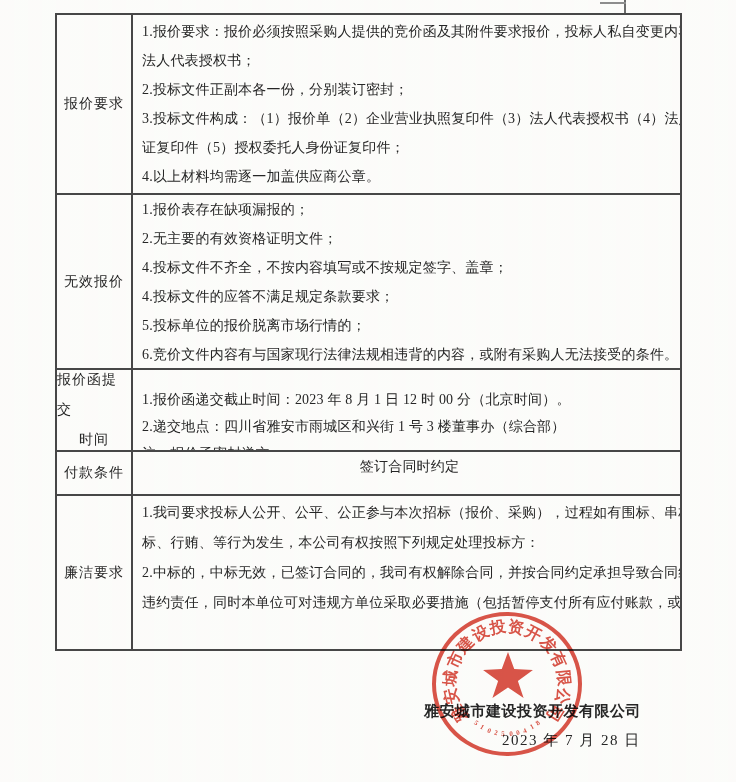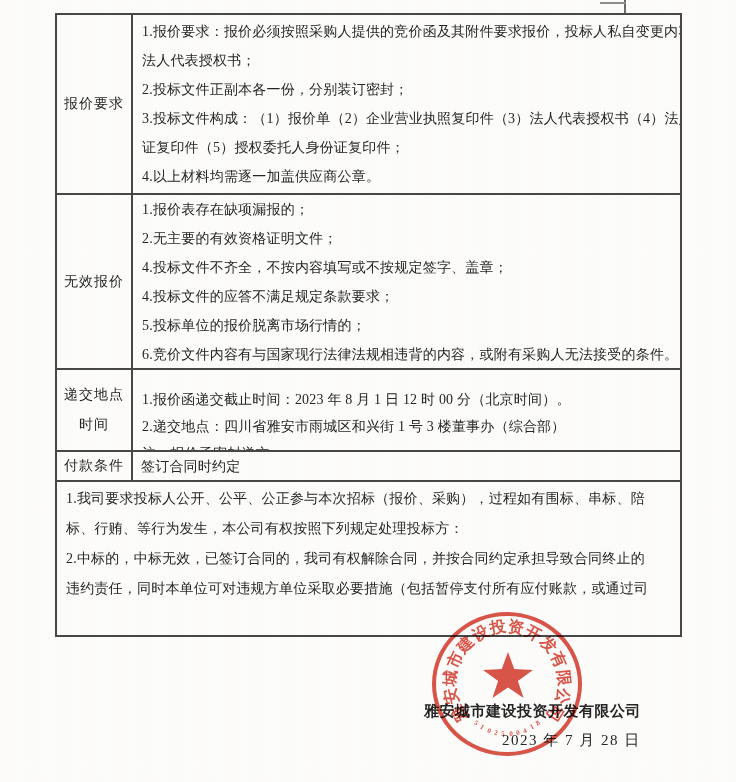--- a/index.html
+++ b/index.html
@@ -13,21 +13,21 @@
   .scan-tint{position:absolute;inset:0;pointer-events:none;
     background:repeating-linear-gradient(90deg,rgba(235,220,225,.06) 0 14px,rgba(220,235,222,.05) 14px 28px);}
   
   .remnant-v{position:absolute;left:624px;top:0;width:2px;height:13px;background:#6c6c6c;}
   .remnant-h{position:absolute;left:600px;top:2px;width:26px;height:2px;background:#8d8d8d;}
 
   .tbl{position:absolute;left:55px;top:13px;width:627px;box-sizing:border-box;
        border:2px solid #474747;background:transparent;}
   .row{display:flex;box-sizing:border-box;border-bottom:2px solid #474747;overflow:hidden;}
   .row:last-child{border-bottom:none;}
-  .r1{height:180px;} .r2{height:175px;} .r3{height:82px;} .r4{height:30px;} .r5{height:153px;}
+  .r1{height:180px;} .r2{height:175px;} .r3{height:82px;} .r4{height:44px;text-align:center;} .r5{height:153px;}
   .label{flex:0 0 76px;box-sizing:border-box;border-right:2px solid #474747;
          display:flex;flex-direction:column;align-items:center;justify-content:center;
          font-size:14px;letter-spacing:1px;line-height:30px;}
   .content{flex:1 1 auto;box-sizing:border-box;padding-left:9px;padding-right:2px;overflow:hidden;}
   .ln{white-space:nowrap;font-size:14px;letter-spacing:.2px;}
   .r1 .content{padding-top:2px;} .r1 .ln{line-height:29px;}
   .r2 .ln{line-height:29px;}
   .r3 .content{padding-top:16px;} .r3 .ln{line-height:27px;}
   .r4 .content{padding-top:1px;padding-left:8px;} .r4 .ln{line-height:28px;}
   .r5 .content{padding-top:2px;} .r5 .ln{line-height:30px;}
@@ -77,40 +77,43 @@
       <div class="ln">2.无主要的有效资格证明文件；</div>
       <div class="ln">4.投标文件不齐全，不按内容填写或不按规定签字、盖章；</div>
       <div class="ln">4.投标文件的应答不满足规定条款要求；</div>
       <div class="ln">5.投标单位的报价脱离市场行情的；</div>
       <div class="ln">6.竞价文件内容有与国家现行法律法规相违背的内容，或附有采购人无法接受的条件。</div>
     </div>
   </div>
 
   <div class="row r3">
     <div class="label">
-      <div>递交地点</div>
+      <div>报价函提交</div>
       <div>时间</div>
     </div>
     <div class="content">
       <div class="ln">1.报价函递交截止时间：2023 年 8 月 1 日 12 时 00 分（北京时间）。</div>
       <div class="ln">2.递交地点：四川省雅安市雨城区和兴街 1 号 3 楼董事办（综合部）</div>
       <div class="ln">注：报价函密封递交</div>
     </div>
   </div>
 
   <div class="row r4">
     <div class="label">
       <div>付款条件</div>
     </div>
     <div class="content">
       <div class="ln">签订合同时约定</div>
     </div>
   </div>
 
   <div class="row r5">
+    <div class="label">
+      <div>廉洁要求</div>
+    </div>
     <div class="content">
       <div class="ln">1.我司要求投标人公开、公平、公正参与本次招标（报价、采购），过程如有围标、串标、陪</div>
       <div class="ln">标、行贿、等行为发生，本公司有权按照下列规定处理投标方：</div>
       <div class="ln">2.中标的，中标无效，已签订合同的，我司有权解除合同，并按合同约定承担导致合同终止的</div>
       <div class="ln">违约责任，同时本单位可对违规方单位采取必要措施（包括暂停支付所有应付账款，或通过司</div>
     </div>
   </div>
 
 </div>
 

